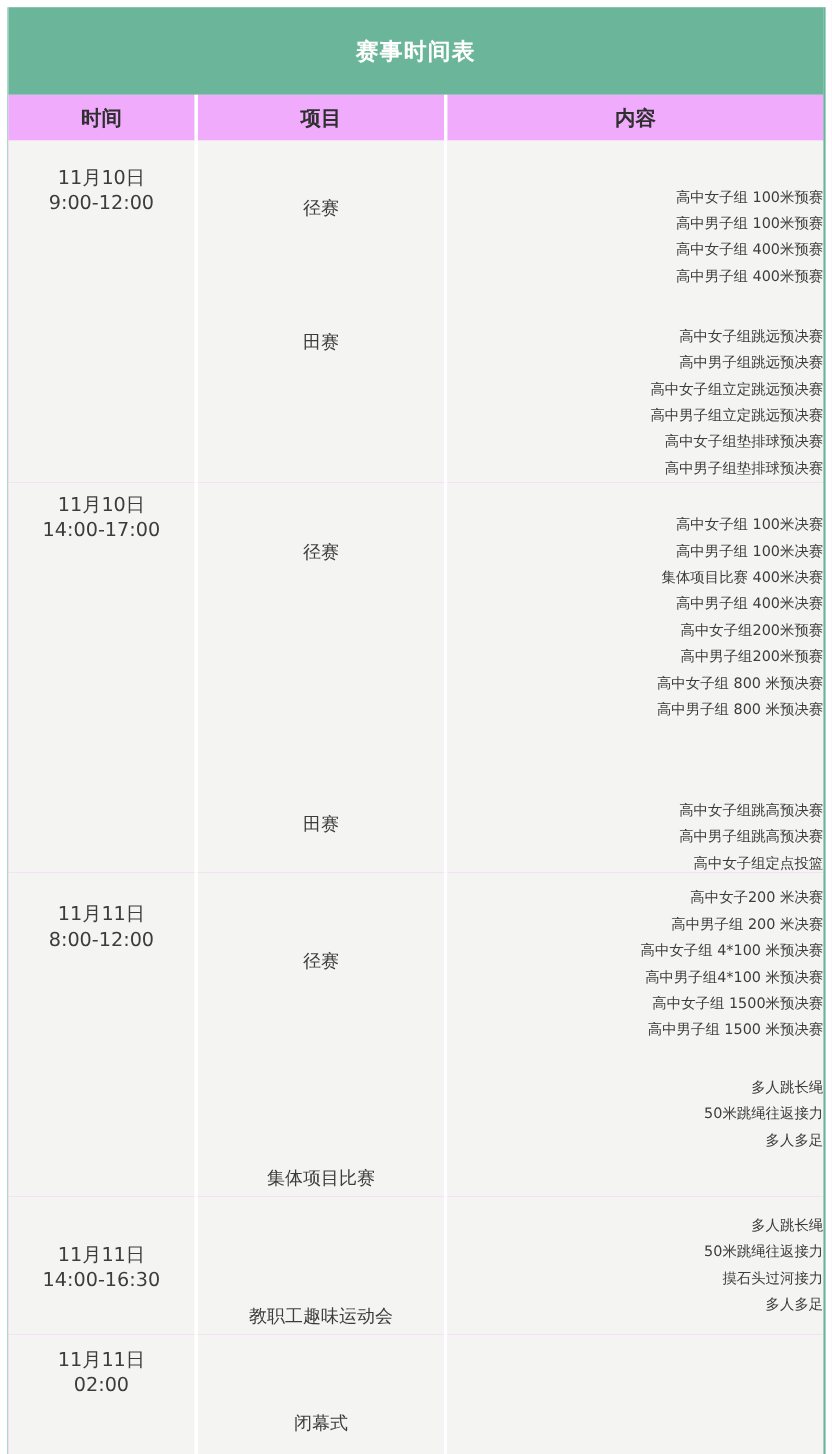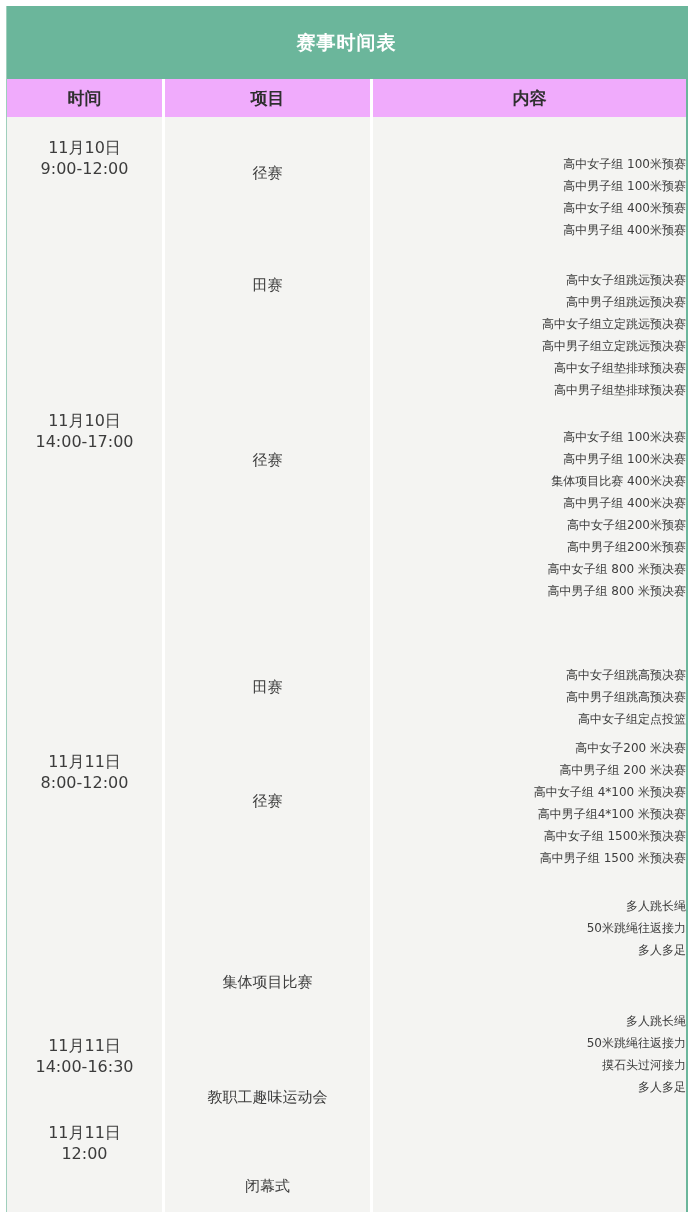--- a/index.html
+++ b/index.html
@@ -189,21 +189,21 @@
               <div class="content-line">50米跳绳往返接力</div>
               <div class="content-line">摸石头过河接力</div>
               <div class="content-line">多人多足</div>
             </div>
           </div>
         </div>
         <div class="section grid-cols s4">
           <div class="cell c0">
             <div class="time-block">
               <div class="time-line">11月11日</div>
-              <div class="time-line">12:00</div>
+              <div class="time-line">02:00</div>
             </div>
           </div>
           <div class="cell c1">
             <div class="event-label e0">闭幕式</div>
           </div>
           <div class="cell c2"></div>
         </div>
       </div>
 
   </div>

